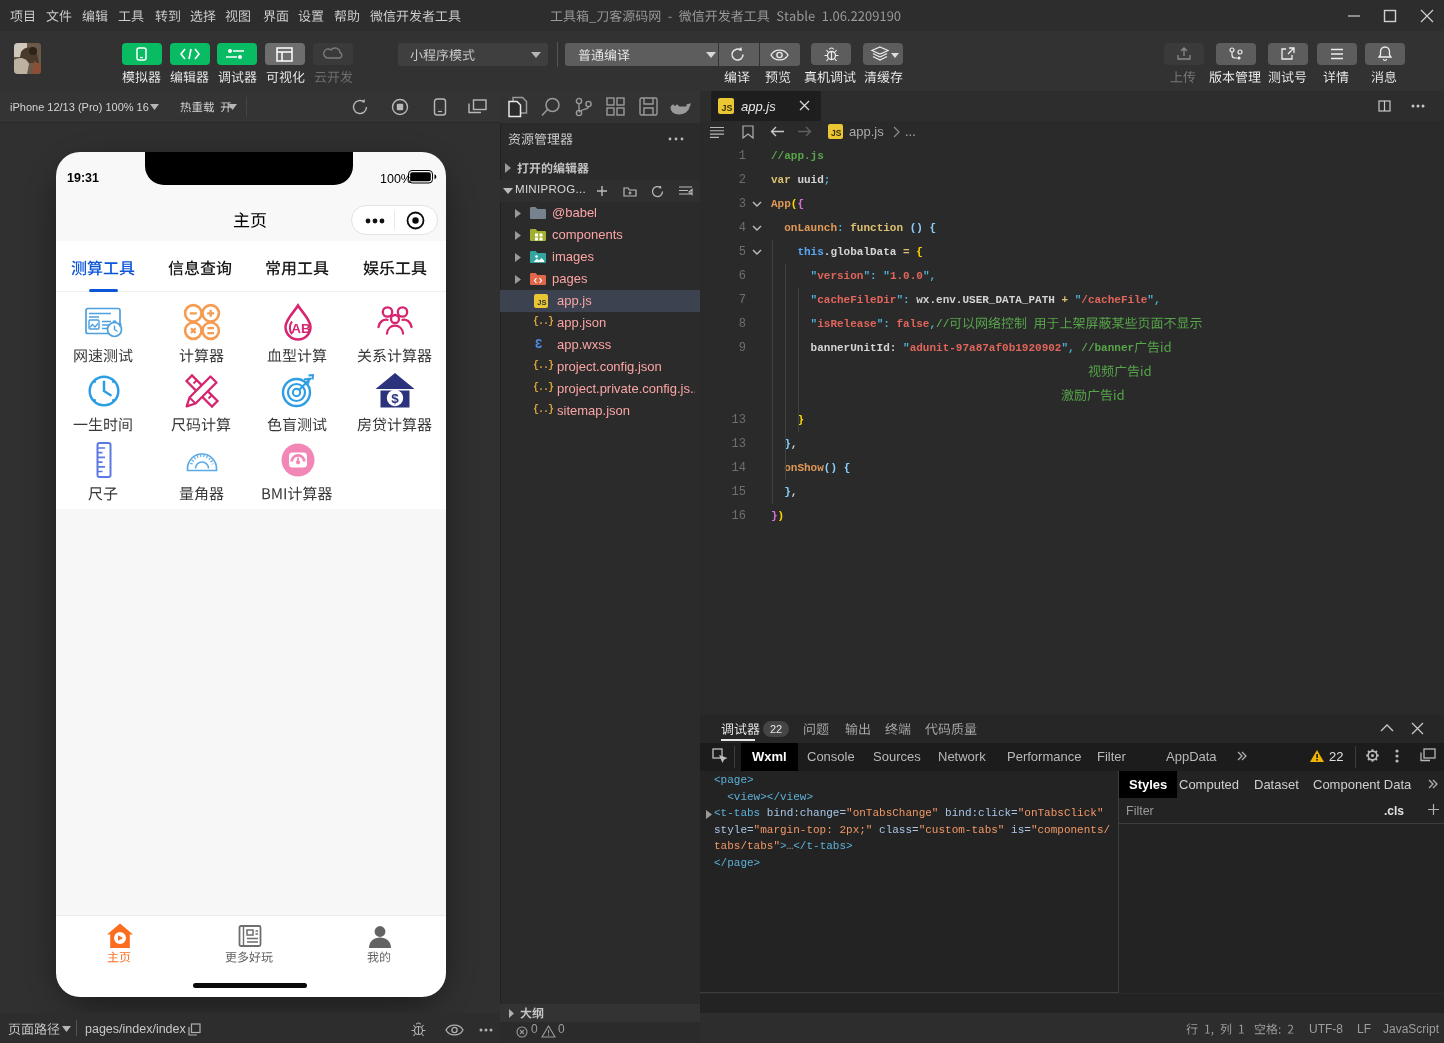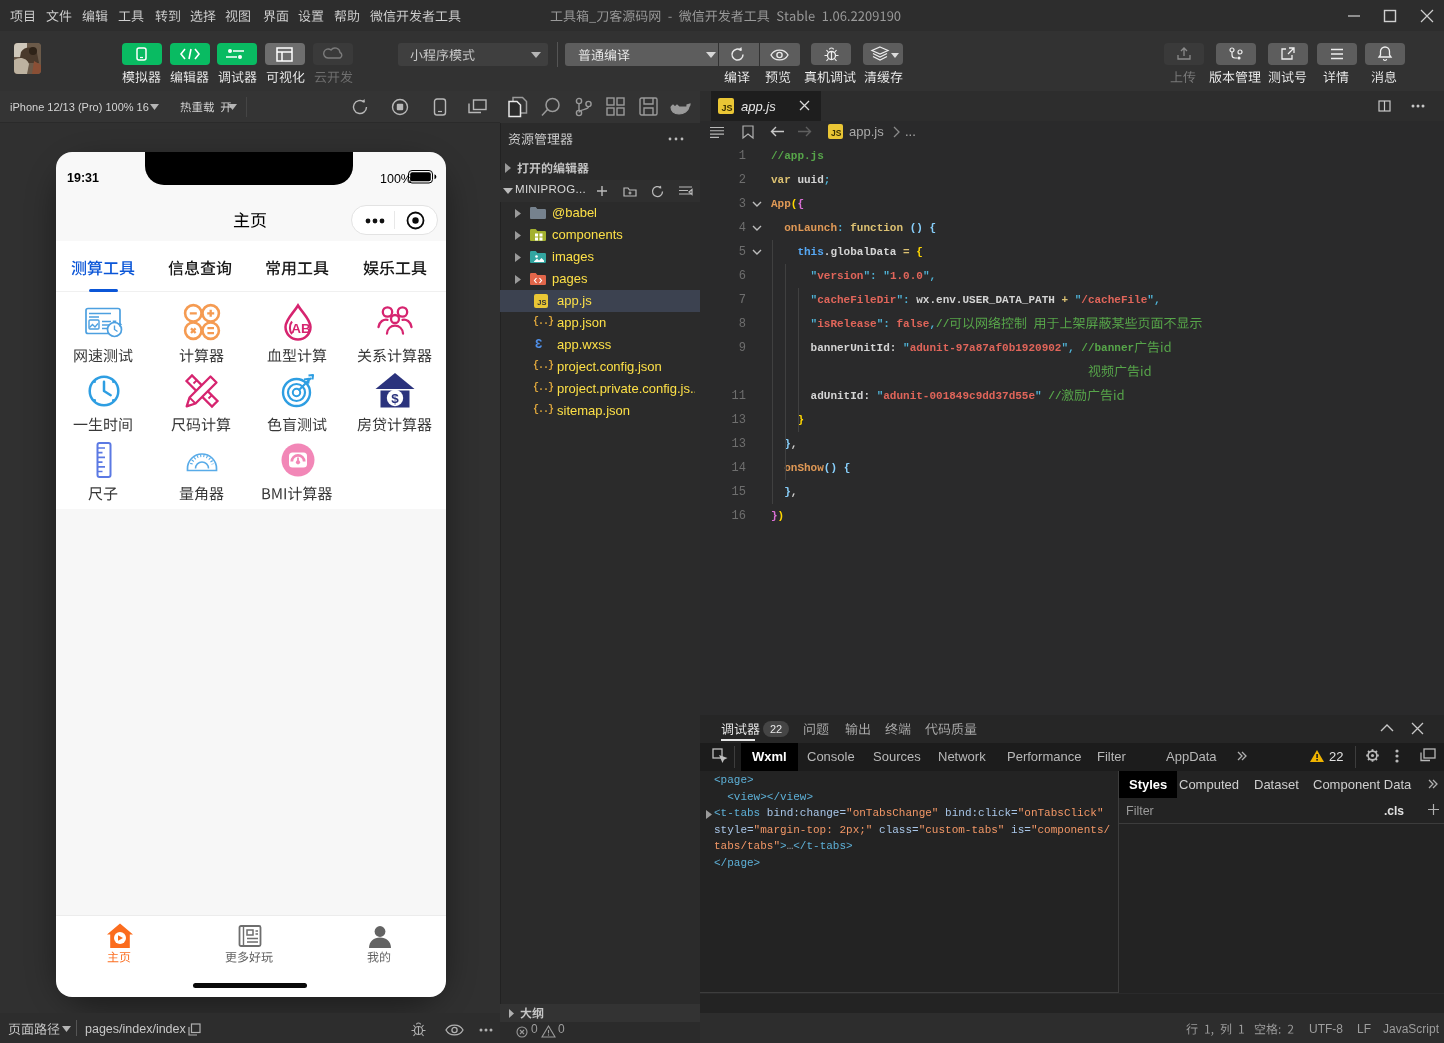--- a/index.html
+++ b/index.html
@@ -10,36 +10,36 @@
 
 #titlebar{position:absolute;left:0;top:0;width:1444px;height:31px;background:#2d2d2d}
 #toolbar{position:absolute;left:0;top:31px;width:1444px;height:60px;background:#323232}
 .grnbtn{position:absolute;top:43px;width:40px;height:22px;border-radius:4px;background:#09bb62}
 .graybtn{position:absolute;top:43px;width:40px;height:22px;border-radius:4px;background:#6e6e6e}
 .drop{position:absolute;top:43px;height:23px;border-radius:3px}
 
 #simpanel{position:absolute;left:0;top:91px;width:500px;height:922px;background:#303030}
 #simbar{position:absolute;left:0;top:91px;width:500px;height:32px;background:#343434;border-bottom:1px solid #2a2a2a}
 #phone{position:absolute;left:56px;top:152px;width:390px;height:845px;background:#fff;border-radius:42px;box-shadow:0 10px 30px rgba(0,0,0,.4)}
-#scr{position:absolute;left:56px;top:152px;width:390px;height:845px;border-radius:16px;overflow:hidden}
+#scr{position:absolute;left:56px;top:152px;width:390px;height:845px;border-radius:24px;overflow:hidden}
 #notch{position:absolute;left:89px;top:0;width:208px;height:33px;background:#000;border-radius:0 0 19px 19px}
 .phhead{position:absolute;left:0;top:0;width:390px;height:89px;background:#f8f8f8}
 .phtabs{position:absolute;left:0;top:89px;width:390px;height:51px;background:#fff;border-bottom:1px solid #f0f0f0}
 .phund{position:absolute;left:33px;top:137px;width:29px;height:3px;border-radius:2px;background:#0b56d7}
 .phgrid{position:absolute;left:0;top:140px;width:390px;height:217px;background:#fff}
 .phgray{position:absolute;left:0;top:357px;width:390px;height:406px;background:#f7f7f7}
 .phbot{position:absolute;left:0;top:763px;width:390px;height:82px;background:#fff;border-top:1px solid #ececec}
 .homebar{position:absolute;left:137px;top:831px;width:114px;height:5px;border-radius:3px;background:#0a0a0a}
 .capsule{position:absolute;left:295px;top:53px;width:87px;height:30px;background:#fff;border:1px solid #e3e3e3;border-radius:16px}
 
 #explorer{position:absolute;left:500px;top:91px;width:200px;height:952px;background:#2b2b2b;border-left:1px solid #222}
 #activity{position:absolute;left:500px;top:91px;width:200px;height:32px;background:#333}
 .treerow{position:absolute;left:0;width:200px;height:22px}
 .sel{background:#3c4250}
-.fname{position:absolute;top:3px;font-size:13px;color:#fde047;white-space:nowrap}
+.fname{position:absolute;top:3px;font-size:13px;color:#fca5a5;white-space:nowrap}
 
 #editcol{position:absolute;left:700px;top:91px;width:744px;height:922px;background:#2a2a2b}
 #tabstrip{position:absolute;left:700px;top:91px;width:744px;height:30px;background:#2d2d2d}
 #activetab{position:absolute;left:711px;top:91px;width:110px;height:30px;background:#1e1e1e}
 #breadcrumb{position:absolute;left:700px;top:121px;width:744px;height:23px;background:#2a2a2b}
 #code{position:absolute;left:700px;top:144px;width:744px;height:570px;background:#2a2a2b;font-family:"Liberation Mono",monospace;font-size:11px;font-weight:bold}
 .cl{position:absolute;left:0;width:744px;height:24px;line-height:24px;white-space:pre}
 .ln{position:absolute;width:46px;text-align:right;font-weight:normal;color:#6e6e6e;font-size:12px}
 .ct{position:absolute;left:71px}
 .guide{position:absolute;width:1px;background:#404040}
@@ -491,21 +491,20 @@
 <div id="code">
     <div class="cl" style="top:0px"><span class="ln">1</span><span class="ct"><span class="grn">//app.js</span></span></div>
     <div class="cl" style="top:24px"><span class="ln">2</span><span class="ct"><span class="kw">var</span><span class="w"> uuid</span><span class="cy">;</span></span></div>
     <div class="cl" style="top:48px"><span class="ln">3</span><span class="ct"><span class="org">App</span><span class="b1">(</span><span class="b2">{</span></span></div>
     <div class="cl" style="top:72px"><span class="ln">4</span><span class="ct"><span class="w">  </span><span class="org">onLaunch</span><span class="cy">:</span><span class="w"> </span><span class="kw">function</span><span class="w"> </span><span class="b3">()</span><span class="w"> </span><span class="b3">{</span></span></div>
     <div class="cl" style="top:96px"><span class="ln">5</span><span class="ct"><span class="w">    </span><span class="blu">this</span><span class="w">.globalData </span><span class="kw">=</span><span class="w"> </span><span class="b1">{</span></span></div>
     <div class="cl" style="top:120px"><span class="ln">6</span><span class="ct"><span class="w">      </span><span class="cy">"</span><span class="str">version</span><span class="cy">"</span><span class="cy">:</span><span class="w"> </span><span class="cy">"</span><span class="str">1.0.0</span><span class="cy">"</span><span class="cy">,</span></span></div>
     <div class="cl" style="top:144px"><span class="ln">7</span><span class="ct"><span class="w">      </span><span class="cy">"</span><span class="str">cacheFileDir</span><span class="cy">"</span><span class="cy">:</span><span class="w"> wx.env.USER_DATA_PATH </span><span class="kw">+</span><span class="w"> </span><span class="cy">"</span><span class="str">/cacheFile</span><span class="cy">"</span><span class="cy">,</span></span></div>
     <div class="cl" style="top:168px"><span class="ln">8</span><span class="ct"><span class="w">      </span><span class="cy">"</span><span class="str">isRelease</span><span class="cy">"</span><span class="cy">:</span><span class="w"> </span><span class="str">false</span><span class="cy">,</span><span class="grn">//</span></span></div>
     <div class="cl" style="top:192px"><span class="ln">9</span><span class="ct"><span class="w">      bannerUnitId: </span><span class="cy">"</span><span class="str">adunit-97a87af0b1920902</span><span class="cy">"</span><span class="cy">,</span><span class="w"> </span><span class="grn">//banner</span></span></div>
-    <div class="cl" style="top:240px"><span class="ln">11</span><span class="ct"><span class="w">      adUnitId: </span><span class="cy">"</span><span class="str">adunit-001849c9dd37d55e</span><span class="cy">"</span><span class="w"> </span><span class="grn">//</span></span></div>
     <div class="cl" style="top:264px"><span class="ln">13</span><span class="ct"><span class="w">    </span><span class="b1">}</span></span></div>
     <div class="cl" style="top:288px"><span class="ln">13</span><span class="ct"><span class="w">  </span><span class="b3">}</span><span class="w">,</span></span></div>
     <div class="cl" style="top:312px"><span class="ln">14</span><span class="ct"><span class="w">  </span><span class="org">onShow</span><span class="b3">()</span><span class="w"> </span><span class="b3">{</span></span></div>
     <div class="cl" style="top:336px"><span class="ln">15</span><span class="ct"><span class="w">  </span><span class="b3">}</span><span class="w">,</span></span></div>
     <div class="cl" style="top:360px"><span class="ln">16</span><span class="ct"><span class="b2">}</span><span class="b1">)</span></span></div>
     <svg class="ic" style="left:52px;top:57px" width="10" height="7">
       <path d="M1 1l4 4 4-4" fill="none" stroke="#bdbdbd" stroke-width="1.4"></path>
     </svg>
     <svg class="ic" style="left:52px;top:81px" width="10" height="7">
       <path d="M1 1l4 4 4-4" fill="none" stroke="#bdbdbd" stroke-width="1.4"></path>

